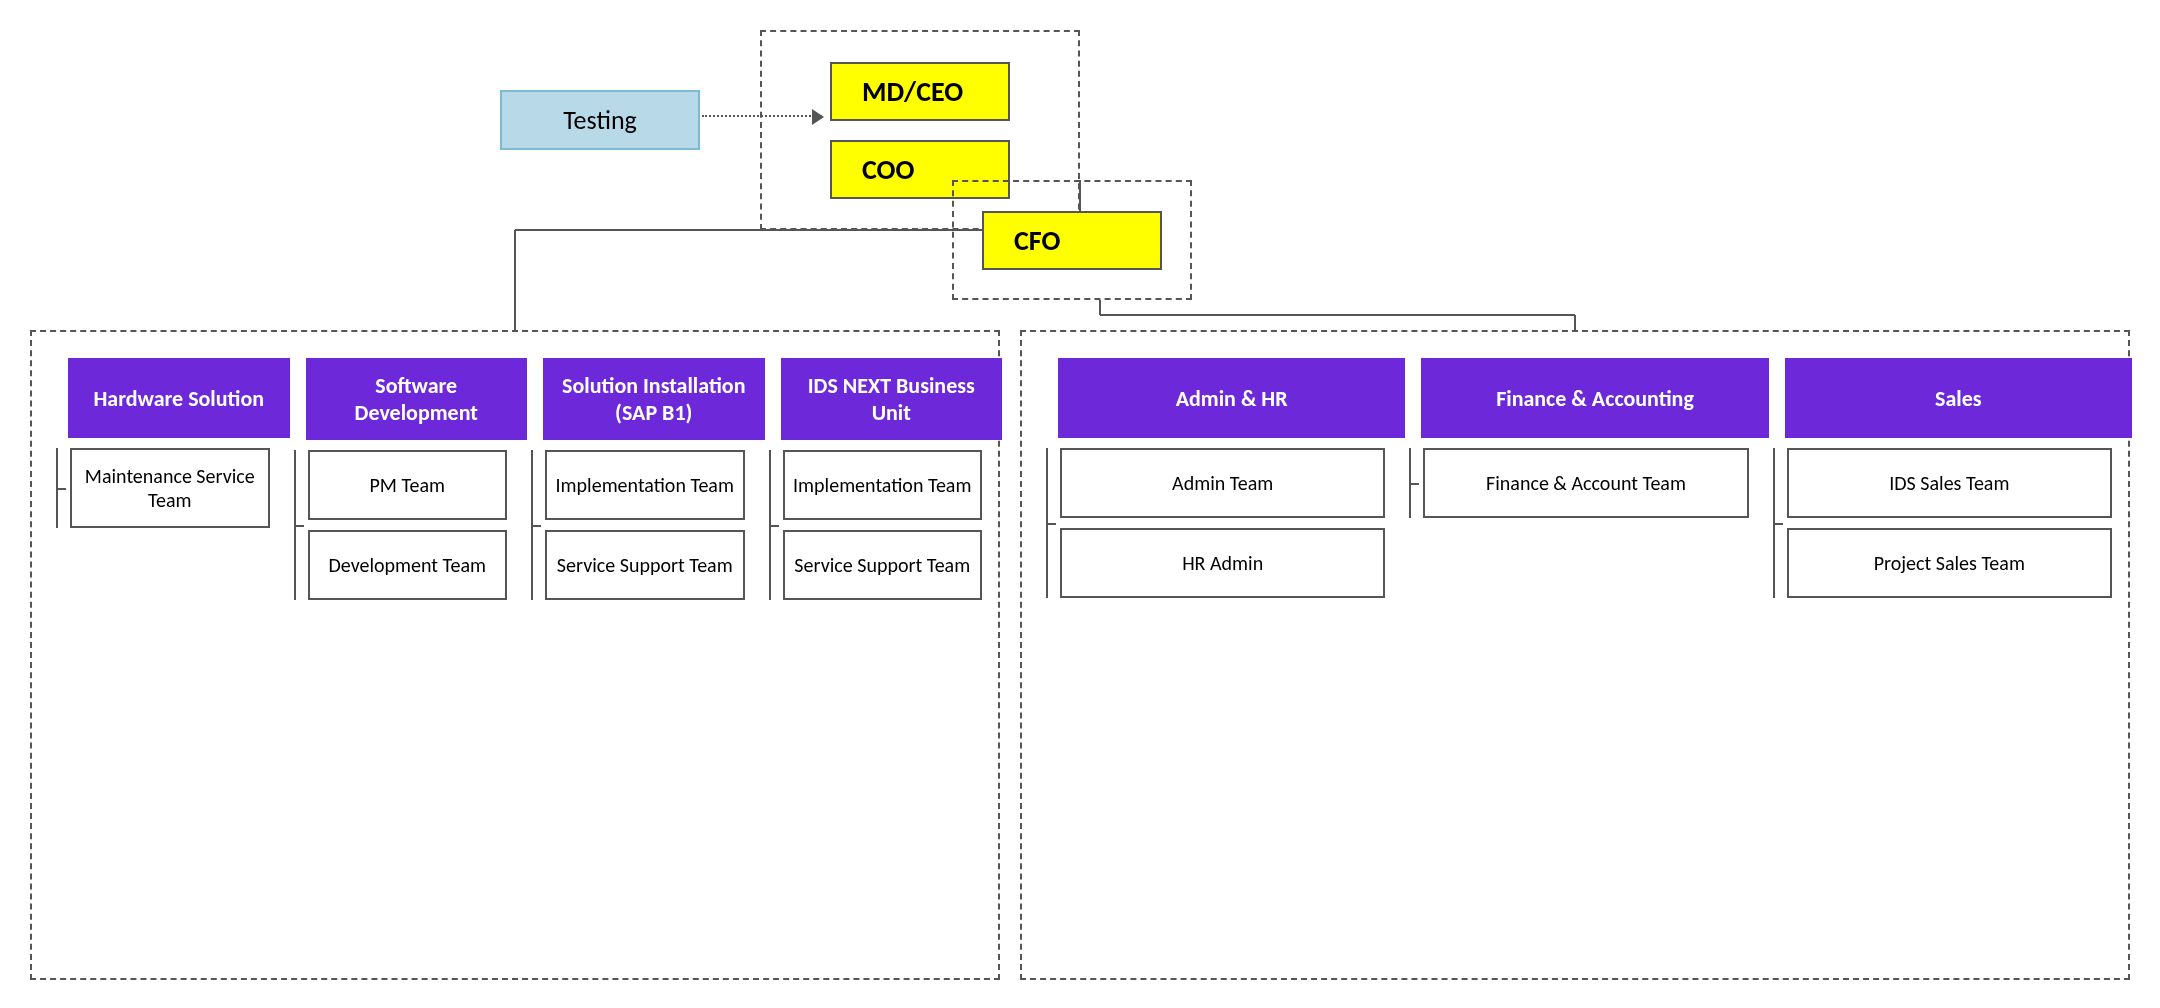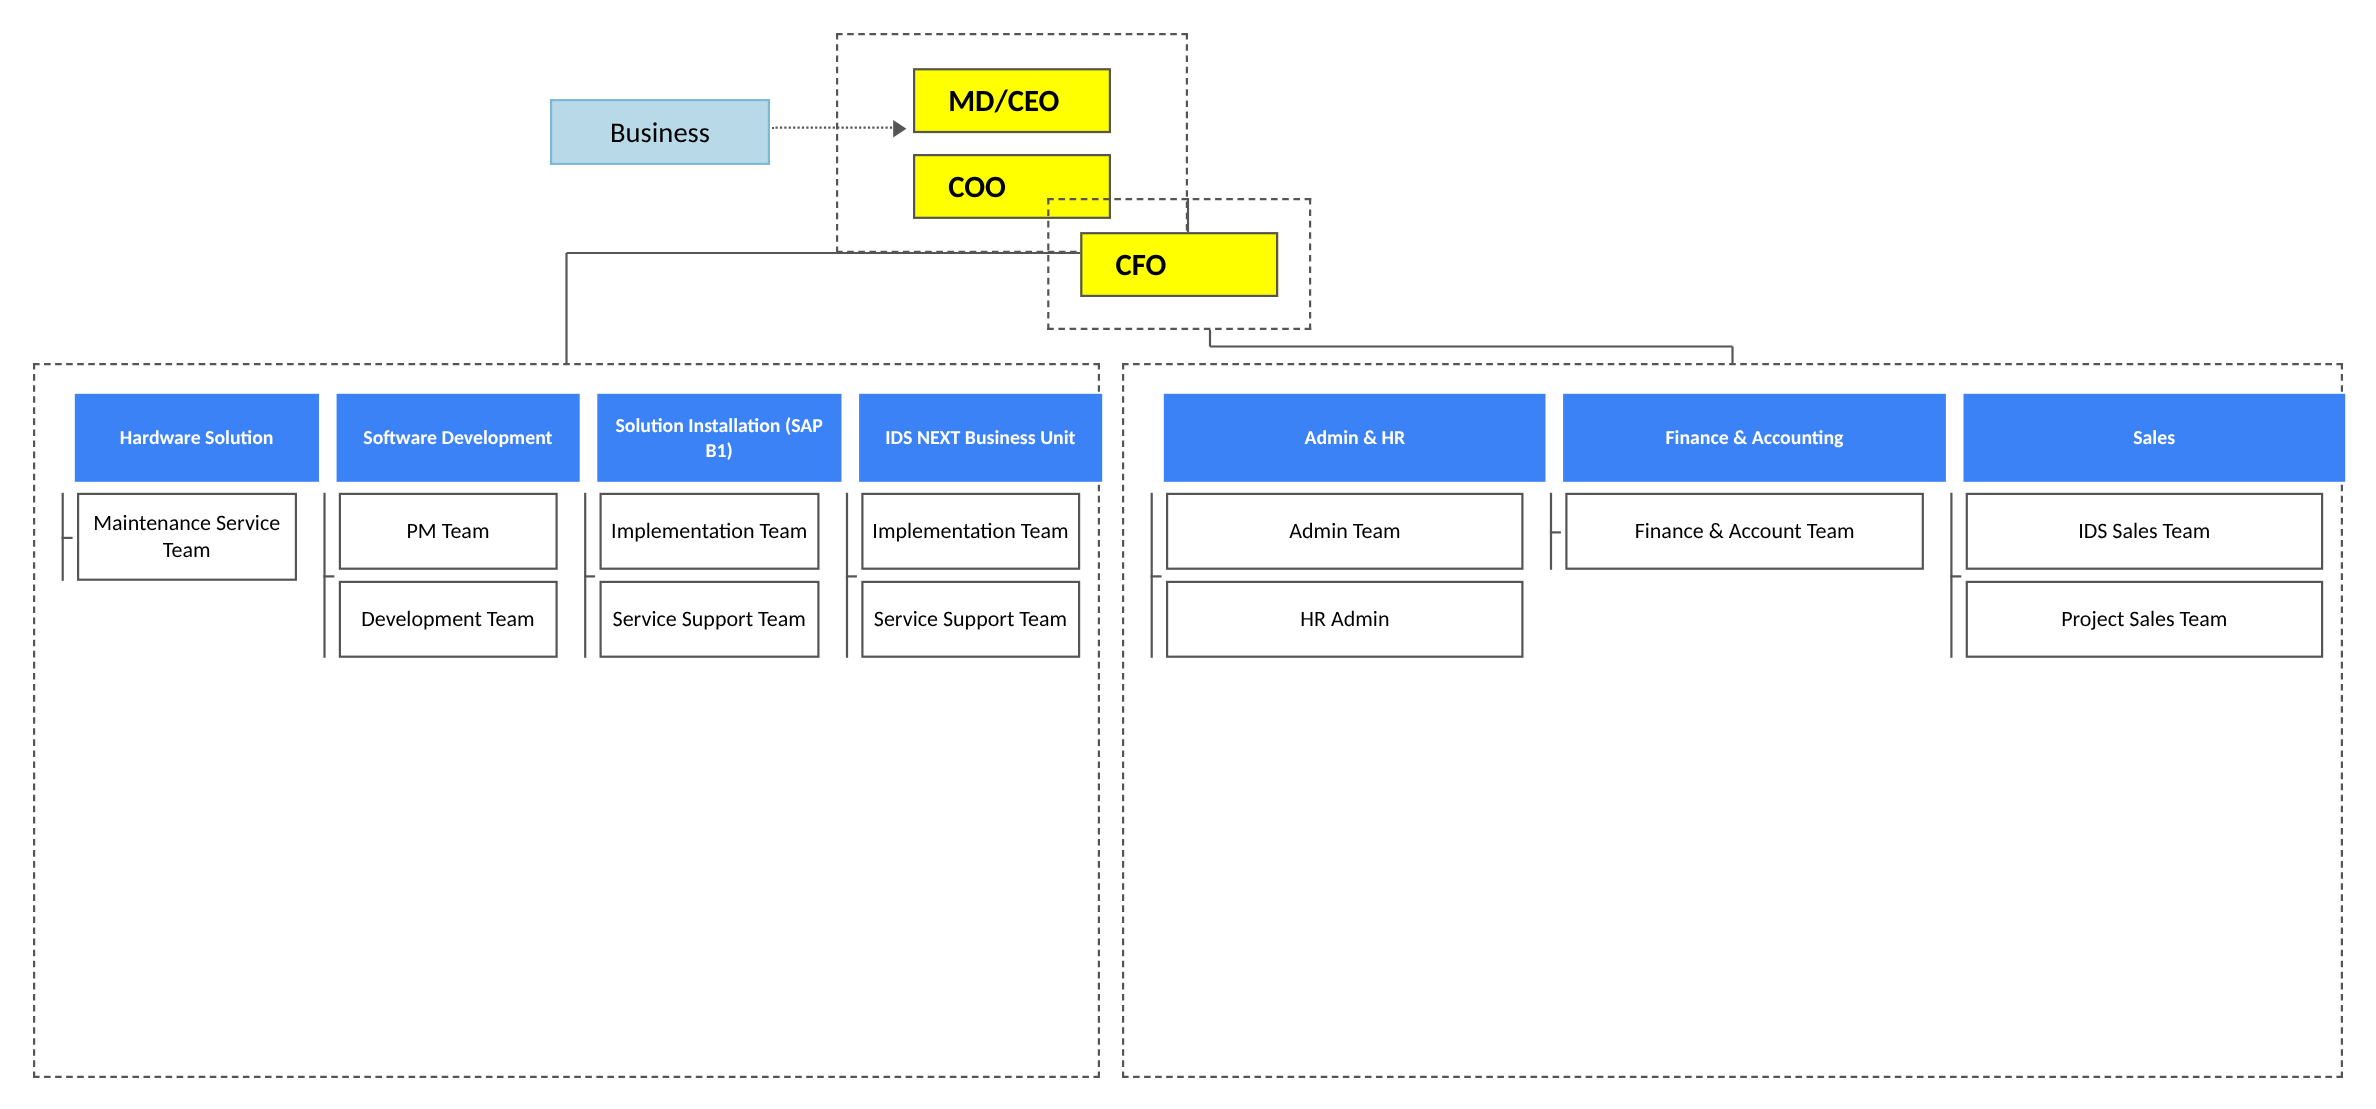--- a/index.html
+++ b/index.html
@@ -153,23 +153,23 @@
     
     .dept-col {
       display: flex;
       flex-direction: column;
       align-items: center;
       flex: 1;
       padding: 8px;
     }
 
     .dept-header {
-      background: #3b82f6;
+      background: #6d28d9;
       color: #fff;
-      font-size: 18px;
+      font-size: 22px;
       font-weight: 700;
       text-align: center;
       padding: 14px 10px;
       width: 100%;
       min-height: 80px;
       display: flex;
       align-items: center;
       justify-content: center;
       margin-bottom: 10px;
       margin-left: 40px;
@@ -243,21 +243,21 @@
 
     <line x1="515" y1="230" x2="920" y2="230" stroke="#555" stroke-width="2"></line>
     <line x1="515" y1="230" x2="515" y2="330" stroke="#555" stroke-width="2"></line>
 
     <line x1="1100" y1="300" x2="1100" y2="315" stroke="#555" stroke-width="2"></line>
     <line x1="1100" y1="315" x2="1575" y2="315" stroke="#555" stroke-width="2"></line>
     <line x1="1575" y1="315" x2="1575" y2="330" stroke="#555" stroke-width="2"></line>
   </svg>
 
   <div class="advisor-box">
-    <span>Business</span>
+    <span>Testing</span>
   </div>
 
   <div class="advisor-arrow"></div>
 
   <div class="ceo-coo-box">
     <div class="yellow-box">MD/CEO</div>
     <div class="yellow-box">COO</div>
   </div>
 
   <div class="cfo-box">

